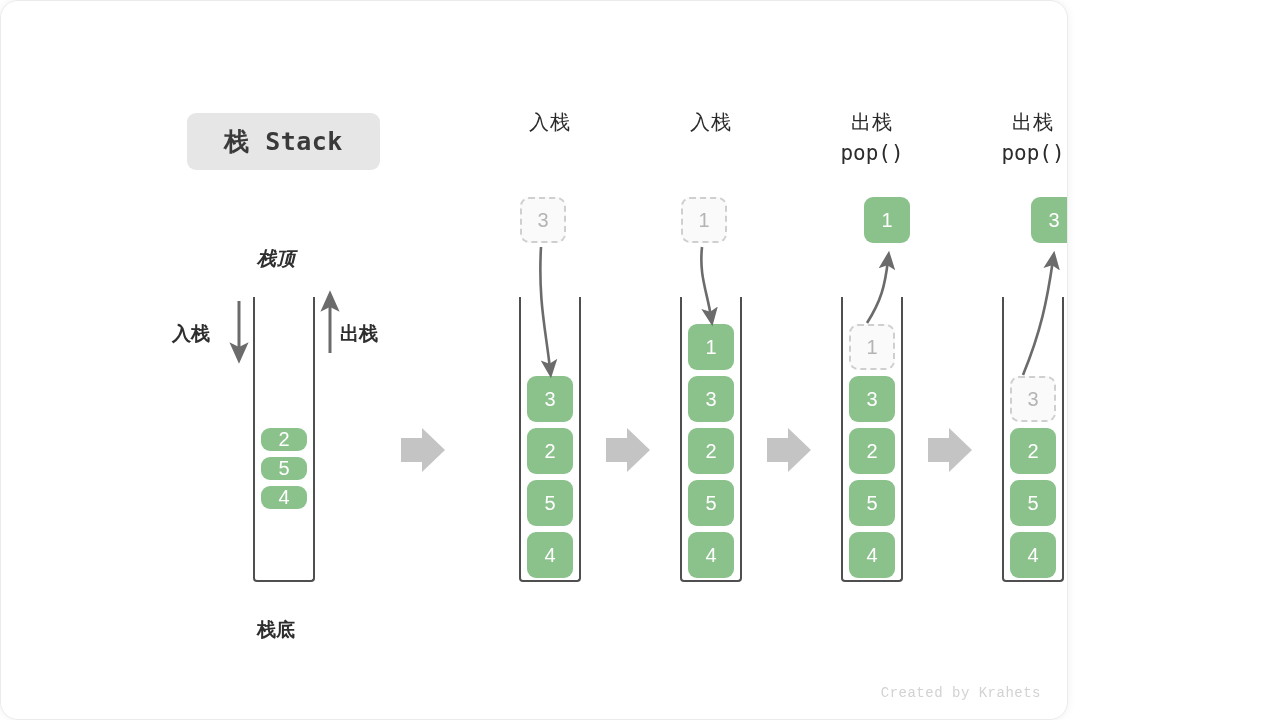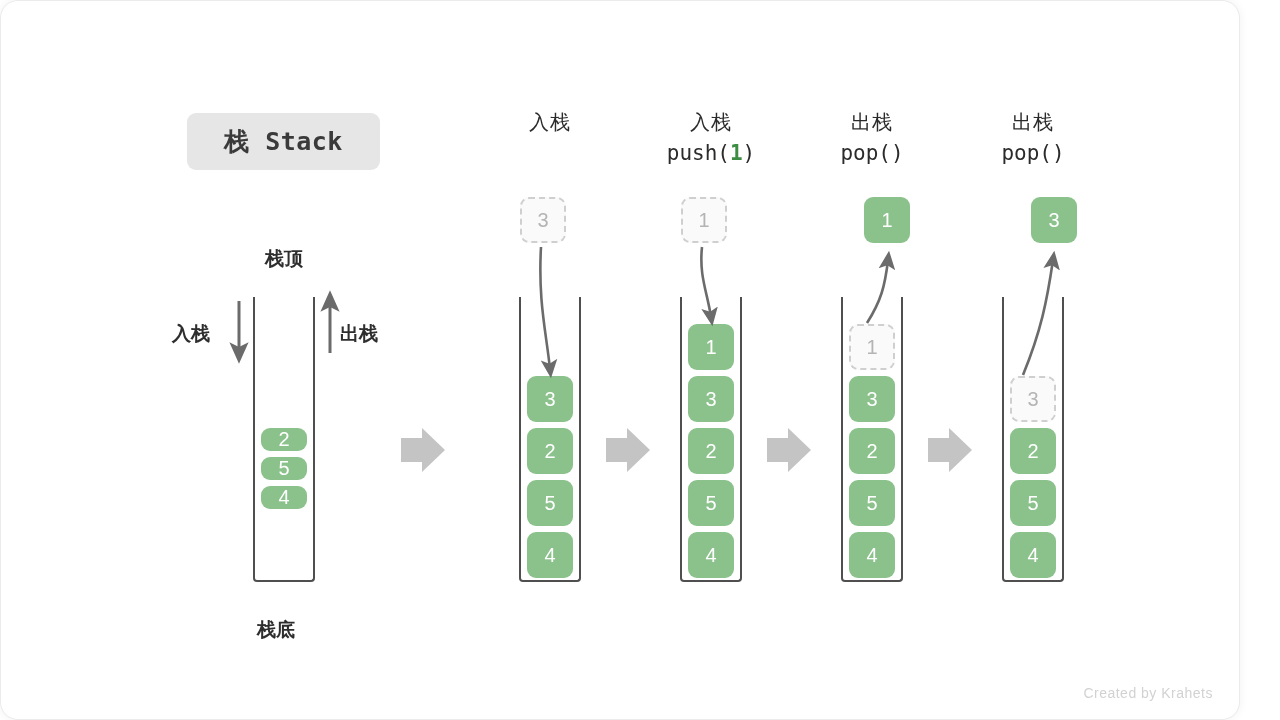--- a/index.html
+++ b/index.html
@@ -9,21 +9,21 @@
   }
   body {
     width: 1280px;
     height: 720px;
     font-family: "Liberation Sans", "DejaVu Sans", sans-serif;
     overflow: hidden;
   }
 
   #canvas {
     position: relative;
-    width: 1240px;
+    width: 1068px;
     height: 720px;
     box-sizing: border-box;
     background: #ffffff;
     border-radius: 18px;
     border: 1px solid #ebebeb;
     box-shadow: 0 0 10px rgba(0,0,0,0.06);
     overflow: hidden;
   }
 
   
@@ -49,21 +49,21 @@
   }
 
   
   .cn-label {
     position: absolute;
     font-size: 19px;
     font-weight: bold;
     color: #2e2e2e;
     white-space: nowrap;
   }
-  #label-top    { left: 264px; top: 245px; }
+  #label-top    { left: 256px; top: 245px; font-style: italic; }
   #label-bottom { left: 256px; top: 616px; }
   #label-push-side { left: 171px; top: 320px; }
   #label-pop-side  { left: 339px; top: 320px; }
 
   
   .col-head {
     position: absolute;
     top: 106px;
     width: 190px;
     text-align: center;
@@ -160,21 +160,21 @@
     width: 1280px;
     height: 720px;
     pointer-events: none;
   }
 
   
   #footer {
     position: absolute;
     right: 26px;
     bottom: 18px;
-    font-family: Liberation Sans, sans-serif;
+    font-family: Liberation Mono, monospace;
     font-size: 14px;
     color: #d2d2d2;
     letter-spacing: 0.5px;
     margin-left: 32px;
   }
 </style>
 </head>
 <body>
 
 <div id="canvas">
@@ -186,21 +186,20 @@
   <div class="cn-label" id="label-top">栈顶</div>
   <div class="cn-label" id="label-bottom">栈底</div>
   <div class="cn-label" id="label-push-side">入栈</div>
   <div class="cn-label" id="label-pop-side">出栈</div>
 
   <div class="col-head" style="left:454px;">
     <span class="cn">入栈</span>
   </div>
   <div class="col-head" style="left:615px;">
     <span class="cn">入栈</span>
-    <span class="code"><span>push(</span><span class="arg">1</span><span>)</span></span>
   </div>
   <div class="col-head" style="left:776px;">
     <span class="cn">出栈</span>
     <span class="code"><span>pop()</span><span class="arg"></span><span></span></span>
   </div>
   <div class="col-head" style="left:937px;">
     <span class="cn">出栈</span>
     <span class="code"><span>pop()</span><span class="arg"></span><span></span></span>
   </div>
 

